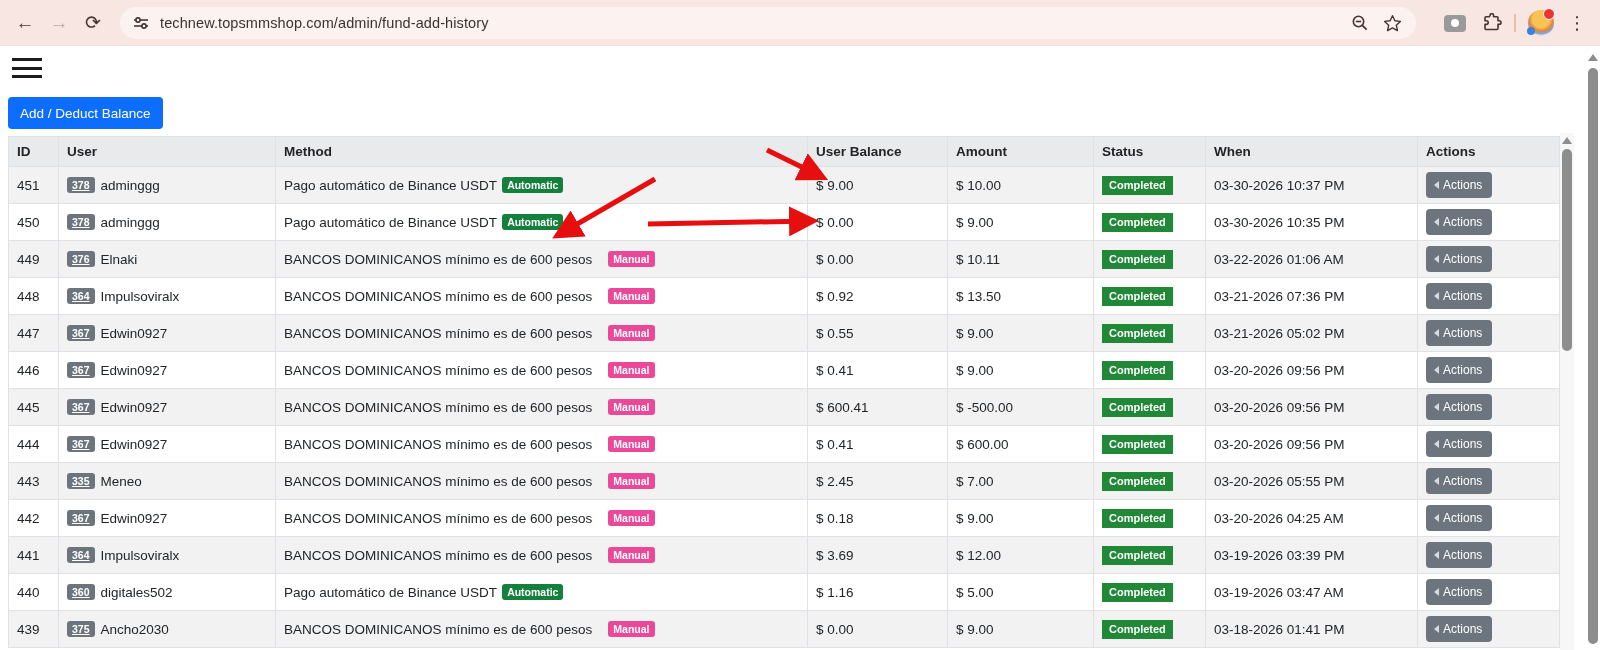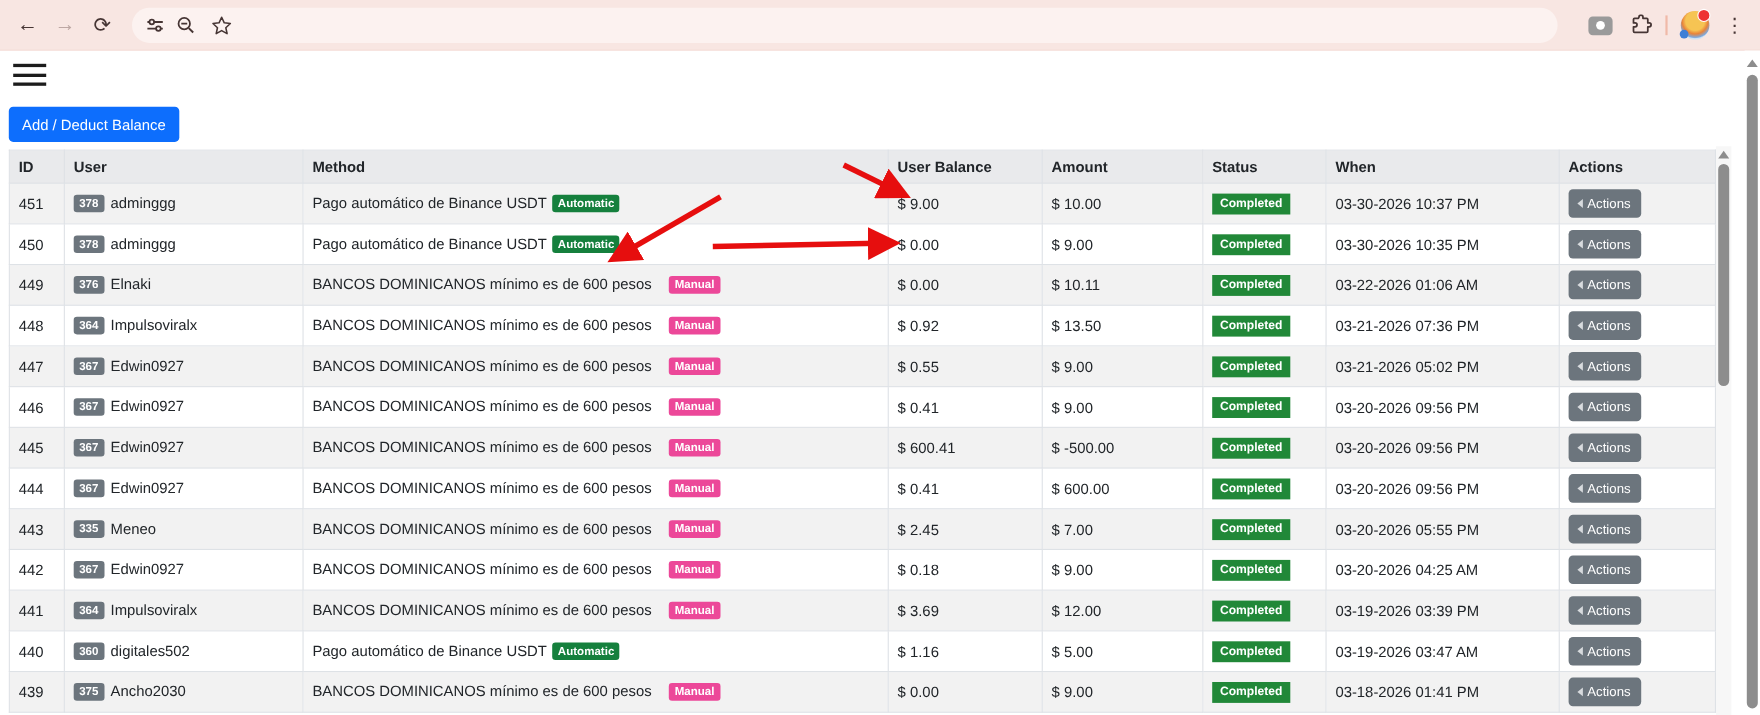--- a/index.html
+++ b/index.html
@@ -46,21 +46,21 @@
                table-layout:fixed; font-size:13.5px; color:#212529; }
   table.grid th { background:#e9eaec; text-align:left; font-size:13.5px; font-weight:bold;
                   height:30px; padding:0 8px; border:1px solid #dee2e6;margin-top:8px; }
   table.grid td { height:37px; padding:0 8px; border:1px solid #dee2e6; vertical-align:middle;
                   white-space:nowrap; overflow:hidden; }
   tr.odd td { background:#f2f2f2; }
   tr.even td { background:#ffffff; }
 
   .badge { display:inline-block; border-radius:3px; color:#fff; font-weight:bold;
            font-size:10.5px; padding:3px 5px; line-height:1; vertical-align:1px; }
-  .badge-uid { background:#6c757d; margin-right:6px; }
+  .badge-uid { background:#6c757d; margin-right:6px;text-decoration:underline; }
   .badge-manual { background:#ec4899; margin-left:16px; }
   .badge-automatic { background:#15803d; margin-left:5px; }
   .badge-status { background:#218838; border-radius:0; padding:4px 7px; font-size:11px; }
 
   .btn-actions { background:#6c757d; color:#fff; border:none; border-radius:4px;
                  height:26px; padding:0 10px 0 8px; font-size:12px; cursor:pointer;
                  display:inline-flex; align-items:center; gap:4px;
                  font-family:"Liberation Sans", sans-serif; }
   .caret-left { width:0; height:0; border-top:4px solid transparent; border-bottom:4px solid transparent;
                 border-right:5px solid #d8dbde; display:inline-block; }
@@ -92,20 +92,21 @@
 
   <div class="url-bar">
     <svg class="tune-ico" width="16" height="16" viewBox="0 0 16 16">
       <g stroke="#463534" stroke-width="1.6" fill="none">
         <line x1="1" y1="5" x2="15" y2="5"></line>
           <circle cx="5" cy="5" r="2.1" fill="#fcf2f0"></circle>
         <line x1="1" y1="11" x2="15" y2="11"></line>
           <circle cx="11" cy="11" r="2.1" fill="#fcf2f0"></circle>
       </g>
     </svg>
+    <span class="url-text">technew.topsmmshop.com/admin/fund-add-history</span>
     <span class="urlbar-right">
       <svg width="18" height="18" viewBox="0 0 18 18">
         <circle cx="7.5" cy="7.5" r="5.2" fill="none" stroke="#463534" stroke-width="1.6"></circle>
         <line x1="4.8" y1="7.5" x2="10.2" y2="7.5" stroke="#463534" stroke-width="1.6"></line>
         <line x1="11.6" y1="11.6" x2="15.6" y2="15.6" stroke="#463534" stroke-width="1.8"></line>
       </svg>
       <svg width="19" height="19" viewBox="0 0 20 20">
         <path d="M10 1.8 L12.5 7.1 L18.3 7.8 L14 11.8 L15.2 17.5 L10 14.6 L4.8 17.5 L6 11.8 L1.7 7.8 L7.5 7.1 Z" fill="none" stroke="#463534" stroke-width="1.5" stroke-linejoin="round"></path>
       </svg>
     </span>

